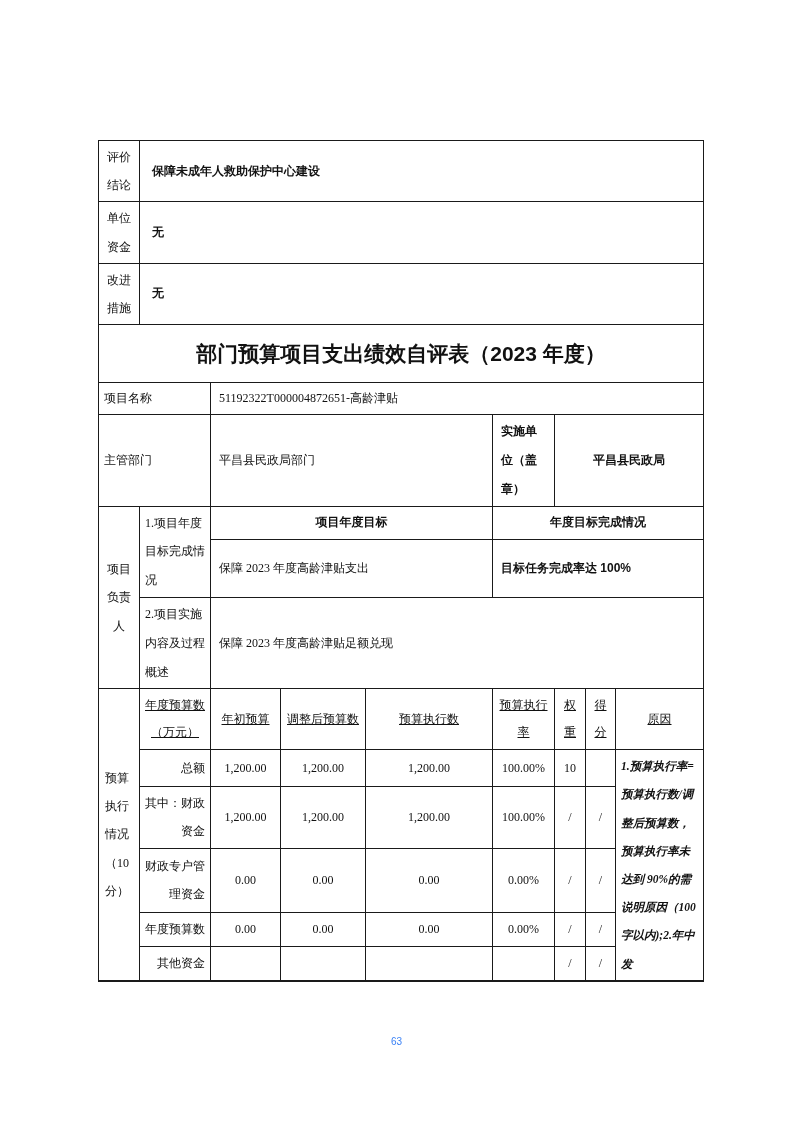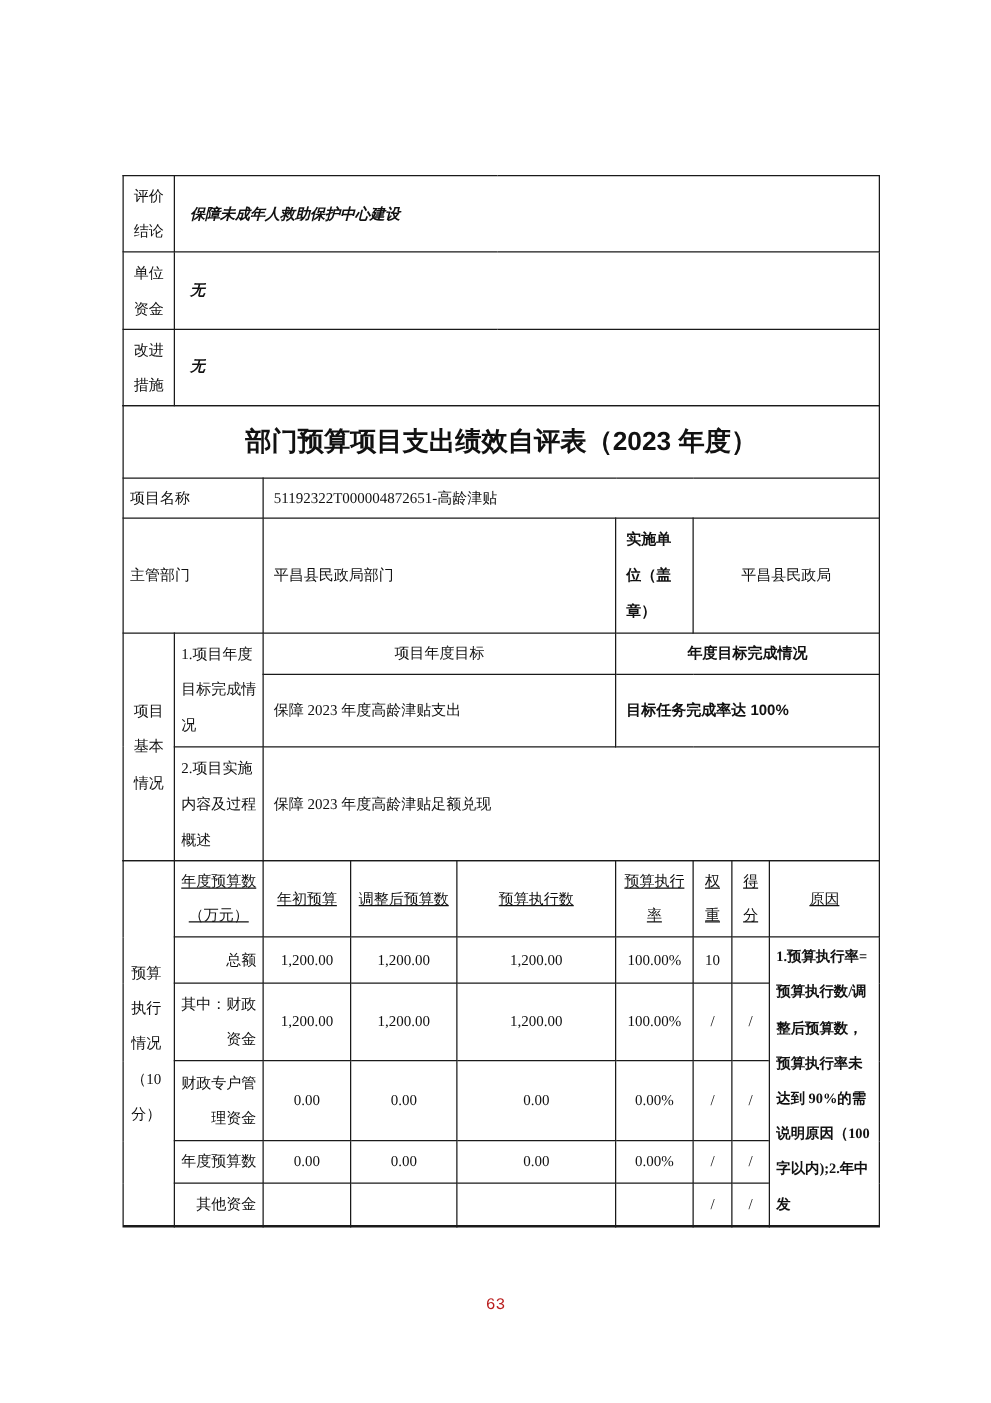--- a/index.html
+++ b/index.html
@@ -24,27 +24,27 @@
   td {
     border: 1px solid #1a1a1a;
     font-size: 12px;
     line-height: 2.25;
     vertical-align: middle;
     padding: 2px 8px;
     overflow: hidden;
   }
   .last-table { border-bottom: 2px solid #1a1a1a; }
 
-  .c   { text-align: center; }
+  .c   { text-align: center; font-weight: bold; }
   .l   { text-align: left; }
   .sans-b {
     font-family: "Liberation Sans", "DejaVu Sans", sans-serif;
     font-weight: bold;
   }
-  .ital { font-style: italic; font-weight: bold; }
+  .ital { font-weight: bold; }
   .wrapall { word-break: break-all; }
   .vlabel { word-break: break-all; padding: 2px 6px; text-align: center; line-height: 2.35; }
   .pad-sm { padding: 2px 5px; margin-left: 13px; }
   .pad-xs { padding: 2px 3px; }
 
   
   tr.h59 { height: 59px; } tr.h57 { height: 57px; } tr.h33 { height: 33px; }
   
   tr.h58 { height: 58px; } tr.h32 { height: 32px; } tr.h84 { height: 84px; }
   tr.h33b { height: 33px; } tr.h57b { height: 57px; } tr.h86 { height: 86px; }
@@ -61,40 +61,41 @@
   }
   .impl-unit {
     font-family: "Liberation Sans", "DejaVu Sans", sans-serif;
     font-weight: bold;
     word-break: break-all;
     padding: 2px 8px;
     line-height: 2.4;
     text-align: left;
   }
   .reason-cell {
+    font-style: italic;
     font-weight: bold;
     font-size: 11.5px;
     line-height: 2.45;
     padding: 2px 5px;
     text-align: left;
     vertical-align: middle;
     word-break: break-all;
   }
   .hdr { text-align: center; word-break: break-all; padding: 2px 4px; line-height: 2.3; text-decoration: underline; }
   .num { text-align: center; }
   .lblcell { text-align: right; word-break: break-all; padding: 2px 5px; line-height: 2.3; }
 
   .page-number {
     position: absolute;
     left: 0; right: 0;
     top: 1036px;
     text-align: center;
-    font-family: Liberation Mono, monospace;
-    font-size: 13px;
-    color: #b91c1c;
+    font-family: Liberation Sans, sans-serif;
+    font-size: 10px;
+    color: #3b82f6;
   }
 </style>
 </head>
 <body>
 
 <div class="doc">
 
   <table>
     <colgroup>
         <col style="width:41px">
@@ -133,21 +134,21 @@
       <td colspan="2" class="l pad-sm">项目名称</td>
       <td colspan="3" class="l">51192322T000004872651-高龄津贴</td>
     </tr>
     <tr class="h84">
       <td colspan="2" class="l pad-sm">主管部门</td>
       <td class="l">平昌县民政局部门</td>
       <td class="impl-unit">实施单位（盖章）</td>
       <td class="c">平昌县民政局</td>
     </tr>
     <tr class="h33b">
-      <td rowspan="3" class="vlabel">项目基本情况</td>
+      <td rowspan="3" class="vlabel">项目负责人</td>
       <td rowspan="2" class="l wrapall pad-sm" style="line-height:2.4">1.项目年度目标完成情况</td>
       <td class="c">项目年度目标</td>
       <td colspan="2" class="c sans-b">年度目标完成情况</td>
     </tr>
     <tr class="h57b">
       <td class="l">保障 2023 年度高龄津贴支出</td>
       <td colspan="2" class="l sans-b">目标任务完成率达 100%</td>
     </tr>
     <tr class="h86">
       <td class="l wrapall pad-sm" style="line-height:2.4">2.项目实施内容及过程概述</td>

